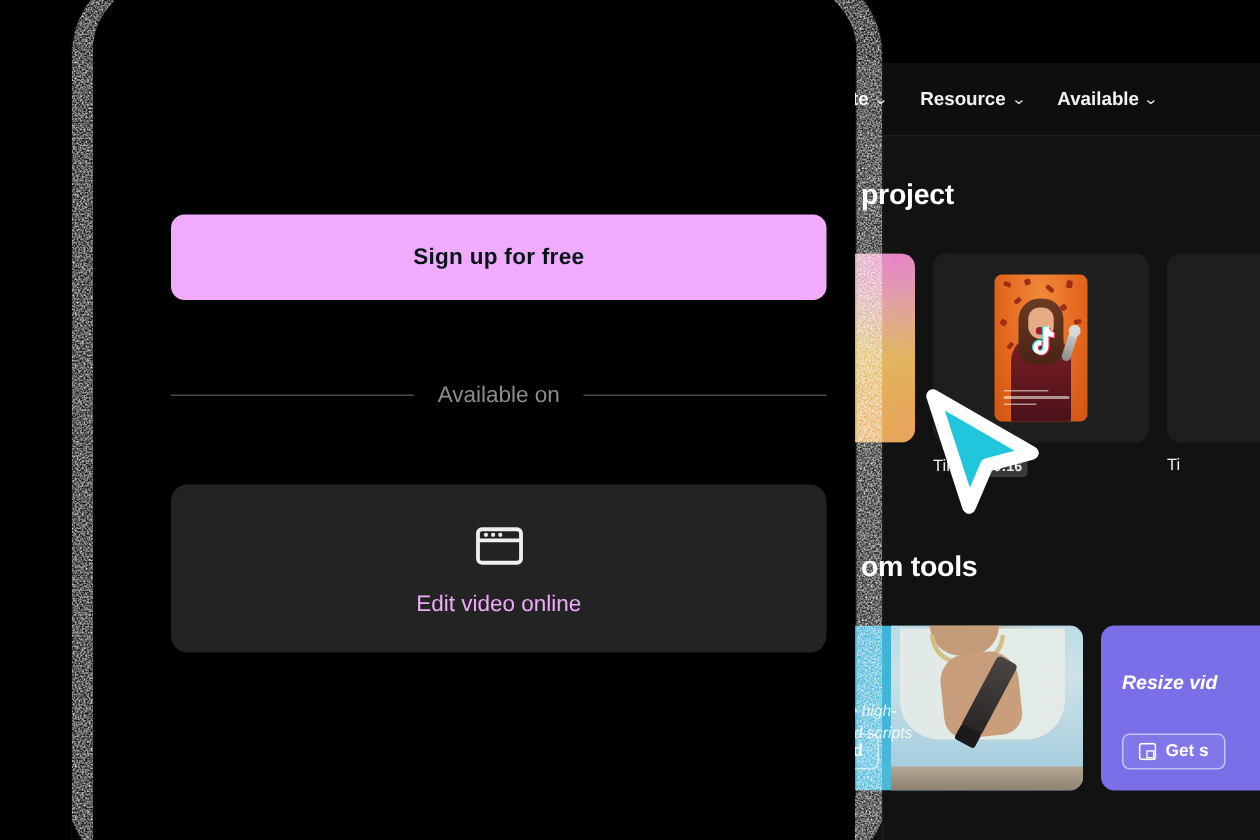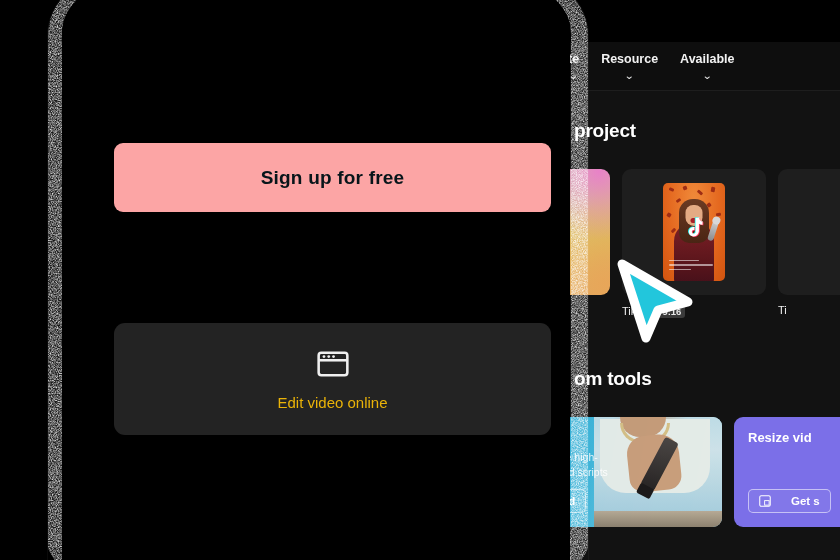--- a/index.html
+++ b/index.html
@@ -32,21 +32,20 @@
     display: flex; align-items: center;
     padding-left: 2px;
     box-sizing: border-box;
   }
   .nav-item {
     display: flex; align-items: center; gap: 4px;
     color: #f2f2f2;
     font-size: 12.5px; font-weight: bold;
     margin-right: 22px;
     white-space: nowrap;
-    flex-direction: column;
   }
   .nav-item:first-child { margin-left: -4px; }
   .chev {
     display: inline-block;
     font-size: 10px; font-weight: normal;
     color: #e8e8e8;
     transform: scaleX(1.25);
   }
 
   #page-body {
@@ -219,35 +218,35 @@
   .photo-tube::after {
     content:""; position:absolute; left:0; bottom:-9px;
     width:15px; height:11px; background:#191515; border-radius:2px;
   }
   .photo-table {
     position:absolute; left:0; bottom:0; width:128px; height:16px;
     background: linear-gradient(180deg,#b7a893,#8d7f6c);
   }
   .tool-card.purple { background: #7b6fe8; }
   .tool-text {
-    position: absolute; left: 14px; top: 13px;
-    z-index: 3; max-width: 120px;
+    position: absolute; left: 14px; top: 30px;
+    z-index: 3; max-width: 120px; font-style: italic;
   }
   .tool-card.blue .tool-text { left: 6px; }
   .tool-title {
     color: #ffffff; font-size: 13px; font-weight: bold;
     margin: 0 0 5px 0; white-space: nowrap;
   }
   .tool-desc {
     color: rgba(255,255,255,0.86);
     font-size: 10.5px; line-height: 1.42; margin: 0;
   }
   .tool-btn {
     position: absolute; left: 14px; bottom: 14px; z-index: 3;
-    display: flex; align-items: center; gap: 20px;
+    display: flex; align-items: center; gap: 6px;
     border: 1px solid rgba(255,255,255,0.55);
     border-radius: 5px;
     padding: 5px 10px;
     color: #ffffff; font-size: 11.5px; font-weight: bold;
     white-space: nowrap;
     background: rgba(255,255,255,0.06);
   }
   .tool-card.blue .tool-btn { left: 2px; }
 
   
@@ -275,26 +274,26 @@
 
   #phone-screen {
     position: absolute;
     left: 0; top: 0; width: 508px; height: 585px;
     background: #000000;
   }
 
   #signup-btn {
     position: absolute;
     left: 52px; top: 155px;
-    width: 437px; height: 69px;
-    background: #fca5a5;
+    width: 437px; height: 57px;
+    background: #f0abfc;
     border-radius: 9px;
     display: flex; align-items: center; justify-content: center;
     color: #07151a;
-    font-size: 19px;
+    font-size: 15px;
     font-weight: bold;
     letter-spacing: 0.2px;
     cursor: pointer;
   }
 
   #divider-row {
     position: absolute;
     left: 52px; top: 267px;
     width: 437px;
     display: flex; align-items: center; gap: 16px;
@@ -314,21 +313,21 @@
     flex: 1;
     height: 112px;
     background: #232323;
     border-radius: 11px;
     display: flex; flex-direction: column;
     align-items: center; justify-content: center;
     gap: 13px;
     cursor: pointer;
   }
   .dl-icon { width: 34px; height: 34px; display:block; }
-  .dl-label { color: #eab308; font-size: 15px; }
+  .dl-label { color: #f0abfc; font-size: 15px; }
 
   
   #cursor {
     position: absolute;
     left: 612px; top: 258px;
     width: 84px; height: 88px;
     z-index: 20;
     pointer-events: none;
   }
 </style>
@@ -475,20 +474,25 @@
     <g mask="url(#edgeMask)" filter="url(#softblur)">
       <rect x="0" y="0" width="540" height="600" filter="url(#grain)" opacity="0.35"></rect>
     </g>
   </svg>
 
   <div id="phone">
     <div id="phone-screen">
 
       <div id="signup-btn">Sign up for free</div>
 
+      <div id="divider-row">
+        <div class="div-line"></div>
+        <div id="divider-label">Available on</div>
+        <div class="div-line"></div>
+      </div>
 
       <div id="dl-row">
 
         <div class="dl-card">
           <svg class="dl-icon" viewBox="0 0 32 32">
             <rect x="2.5" y="5.5" width="27" height="21" rx="2.5" fill="none" stroke="#efefef" stroke-width="2.4"></rect>
             <line x1="2.5" y1="12.5" x2="29.5" y2="12.5" stroke="#efefef" stroke-width="2.4"></line>
             <circle cx="7.5" cy="9" r="1.3" fill="#efefef"></circle>
             <circle cx="12" cy="9" r="1.3" fill="#efefef"></circle>
             <circle cx="16.5" cy="9" r="1.3" fill="#efefef"></circle>

